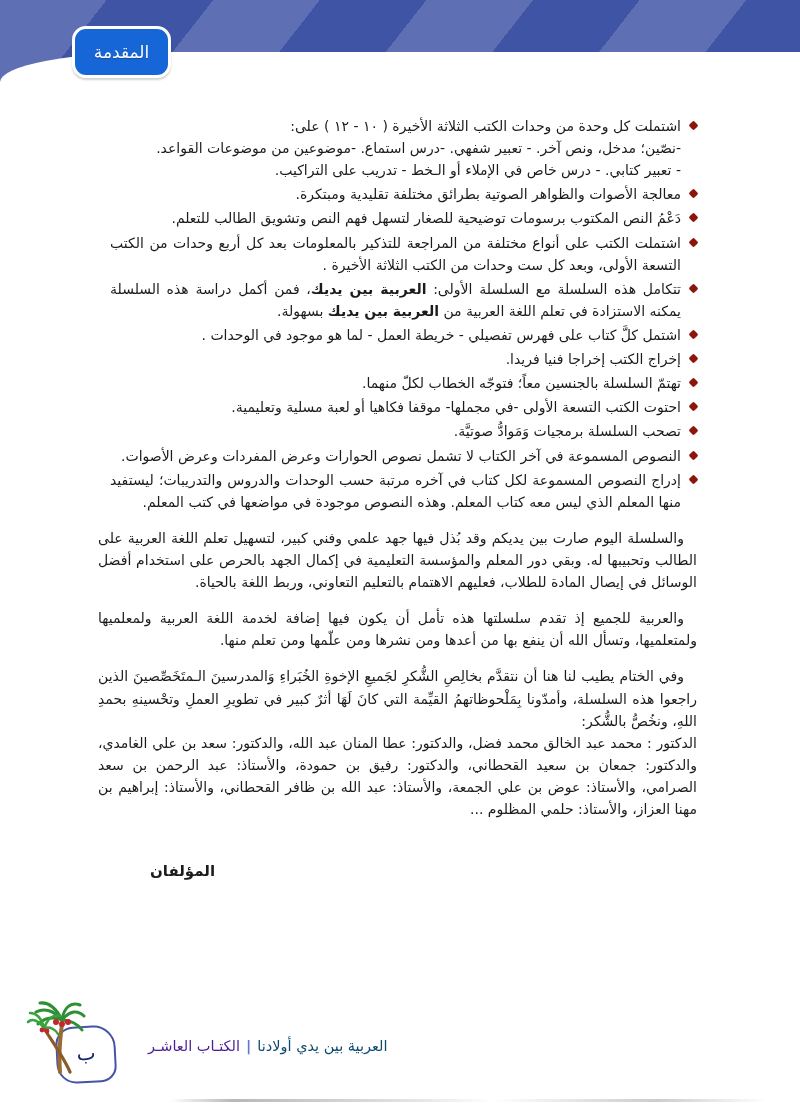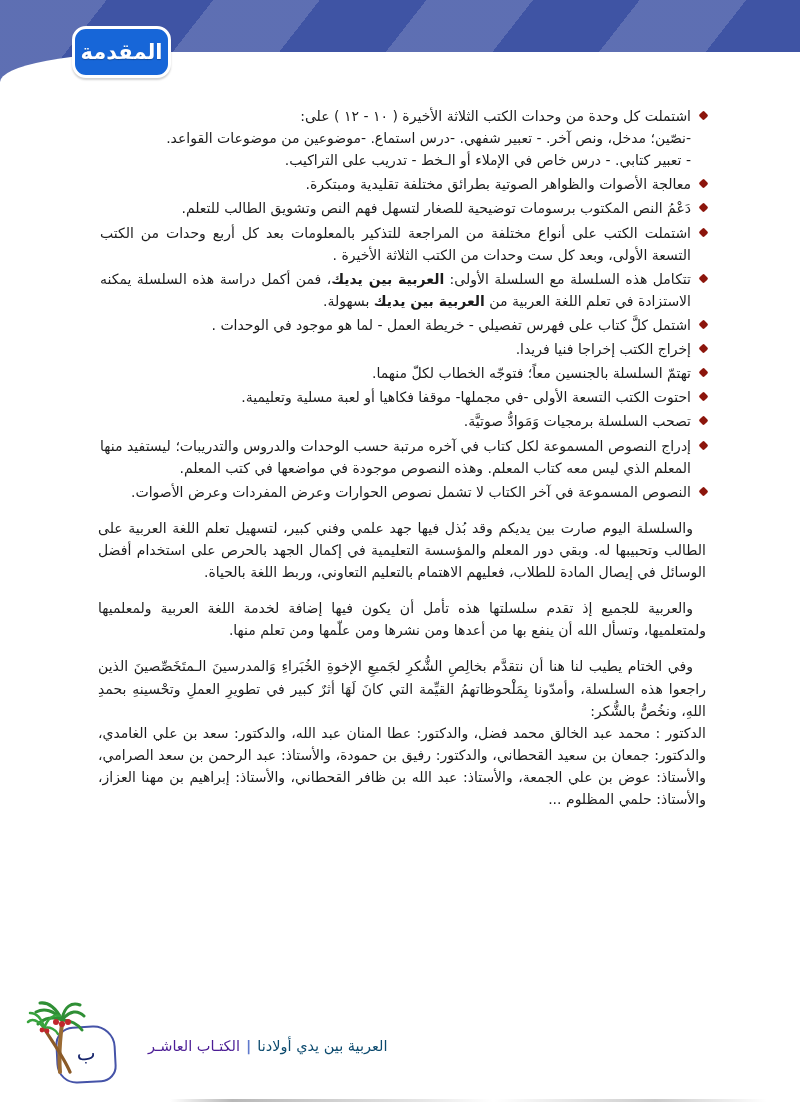--- a/index.html
+++ b/index.html
@@ -24,39 +24,39 @@
     background:#ffffff;
     border-top-left-radius:160px 30px;
   }
   .title-badge{
     position:absolute;top:26px;left:72px;width:93px;height:46px;
     background:#1766d8;border:3px solid #ffffff;border-radius:14px;
     box-shadow:0 2px 2px rgba(0,0,0,.18);
     display:flex;align-items:center;justify-content:center;
   }
   .title-badge span{
-    color:#ffffff;font-weight:bold;font-size:21px;line-height:1;
+    color:#ffffff;font-weight:normal;font-size:17px;line-height:1;
     text-shadow:0 1px 1px rgba(0,0,0,.25);
   }
   
   .content{
     position:absolute;top:103px;right:90px;left:98px;
     font-size:14px;line-height:1.58;text-align:justify;
   }
-  ul.bullet-list{list-style:none;margin:2px;padding:0;}
+  ul.bullet-list{list-style:none;margin:12px;padding:0;}
   ul.bullet-list li{
     position:relative;padding-right:17px;margin:0 0 2px 0;
     text-align:justify;
   }
   .bullet{
     position:absolute;right:1px;top:7px;width:7px;height:7px;
     background:#8c150c;transform:rotate(47deg);border-radius:1.5px;
   }
   b{font-weight:bold;}
-  p{margin:14px 4px 0 0;text-align:justify;text-indent:13px;}
+  p{margin:14px 13px 0 0;text-align:justify;text-indent:13px;}
   p.names{margin-top:0;text-indent:0;}
   .signature{
     margin-top:40px;font-weight:bold;font-size:15px;
     text-align:left;padding-left:52px;
   }
   
   .footer{position:absolute;left:0;top:998px;width:100%;height:90px;}
   .palm{position:absolute;left:26px;top:2px;width:64px;height:74px;z-index:3;}
   .page-letter-badge{
     position:absolute;left:56px;top:28px;width:56px;height:53px;
@@ -131,33 +131,34 @@
       <li>
         <span class="bullet"></span>
         <div>احتوت الكتب التسعة الأولى -في مجملها- موقفا فكاهيا أو لعبة مسلية وتعليمية.</div>
       </li>
       <li>
         <span class="bullet"></span>
         <div>تصحب السلسلة برمجيات وَمَوادُّ صوتيَّة.</div>
       </li>
       <li>
         <span class="bullet"></span>
-        <div>إدراج النصوص المسموعة لكل كتاب في آخره مرتبة حسب الوحدات والدروس والتدريبات؛ ليستفيد منها المعلم الذي ليس معه كتاب المعلم. وهذه النصوص موجودة في مواضعها في كتب المعلم.</div>
+        <div>النصوص المسموعة في آخر الكتاب لا تشمل نصوص الحوارات وعرض المفردات وعرض الأصوات.</div>
       </li>
       <li>
         <span class="bullet"></span>
-        <div>النصوص المسموعة في آخر الكتاب لا تشمل نصوص الحوارات وعرض المفردات وعرض الأصوات.</div>
+        <div>إدراج النصوص المسموعة لكل كتاب في آخره مرتبة حسب الوحدات والدروس والتدريبات؛ ليستفيد منها المعلم الذي ليس معه كتاب المعلم. وهذه النصوص موجودة في مواضعها في كتب المعلم.</div>
       </li>
     </ul>
 
     <p>والسلسلة اليوم صارت بين يديكم وقد بُذل فيها جهد علمي وفني كبير، لتسهيل تعلم اللغة العربية على الطالب وتحبيبها له. وبقي دور المعلم والمؤسسة التعليمية في إكمال الجهد بالحرص على استخدام أفضل الوسائل في إيصال المادة للطلاب، فعليهم الاهتمام بالتعليم التعاوني، وربط اللغة بالحياة.</p>
     <p>والعربية للجميع إذ تقدم سلسلتها هذه تأمل أن يكون فيها إضافة لخدمة اللغة العربية ولمعلميها ولمتعلميها، وتسأل الله أن ينفع بها من أعدها ومن نشرها ومن علّمها ومن تعلم منها.</p>
     <p>وفي الختام يطيب لنا هنا أن نتقدَّم بخالِصِ الشُّكرِ لجَميعِ الإخوةِ الخُبَراءِ وَالمدرسينَ الـمتَخَصِّصينَ الذين راجعوا هذه السلسلة، وأمدّونا بِمَلْحوظاتهمُ القيِّمة التي كانَ لَهَا أثرٌ كبير في تطويرِ العملِ وتحْسينهِ بحمدِ اللهِ، ونخُصُّ بالشُّكر:</p>
     <p class="names">الدكتور : محمد عبد الخالق محمد فضل، والدكتور: عطا المنان عبد الله، والدكتور: سعد بن علي الغامدي، والدكتور: جمعان بن سعيد القحطاني، والدكتور: رفيق بن حمودة، والأستاذ: عبد الرحمن بن سعد الصرامي، والأستاذ: عوض بن علي الجمعة، والأستاذ: عبد الله بن ظافر القحطاني، والأستاذ: إبراهيم بن مهنا العزاز، والأستاذ: حلمي المظلوم ...</p>
 
+    <div class="signature">المؤلفان</div>
   </div>
 
   <div class="footer">
     <div class="page-letter-badge">
       <span>ب</span>
     </div>
     <svg class="palm" viewBox="0 0 64 74" xmlns="http://www.w3.org/2000/svg">
       <g fill="none" stroke="#2f8f35" stroke-width="3" stroke-linecap="round">
         <path d="M36 20 C28 10, 18 8, 10 12"></path>
         <path d="M36 20 C30 8, 22 2, 14 3"></path>

